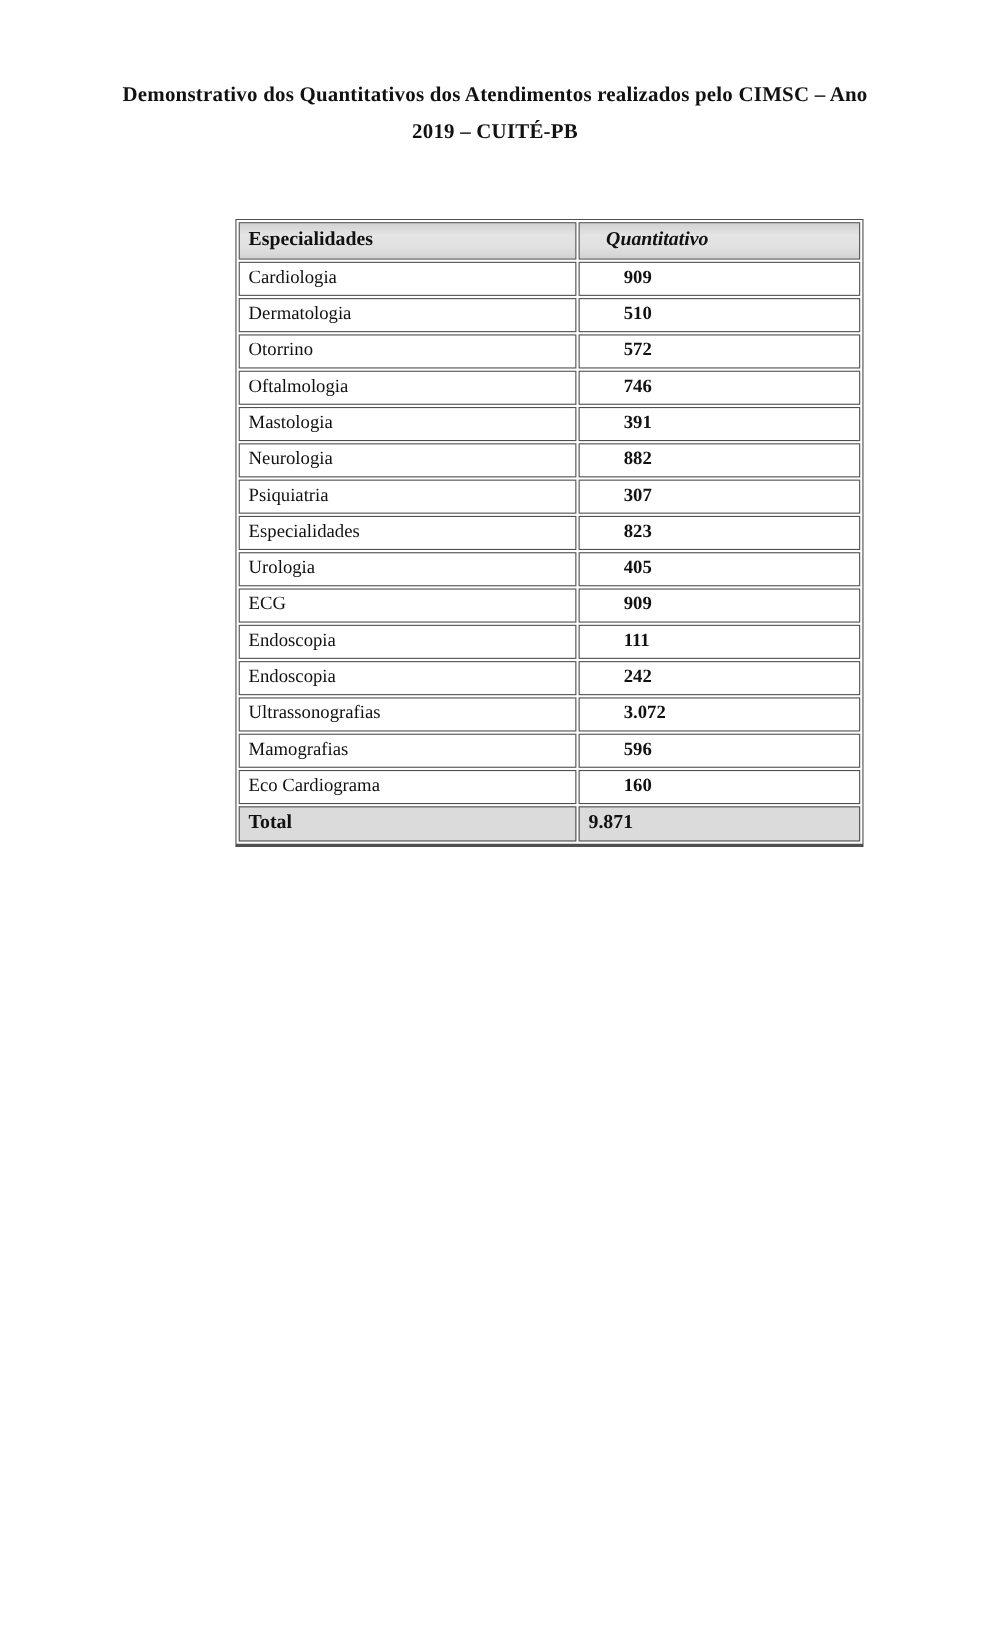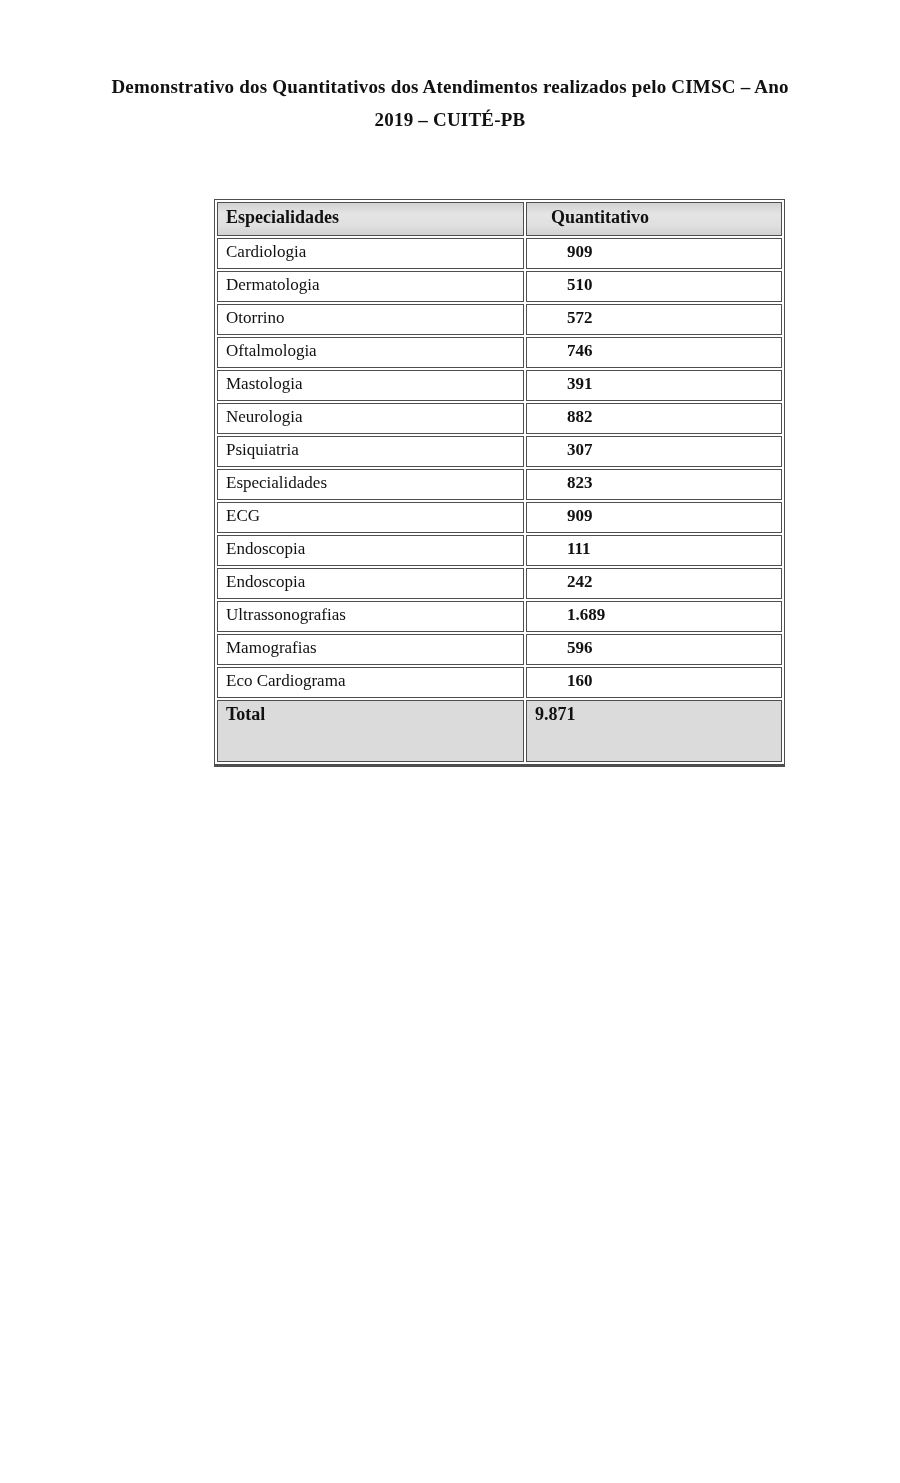--- a/index.html
+++ b/index.html
@@ -58,30 +58,31 @@
   }
   table.report th{
     background:linear-gradient(180deg,#d2d2d2 0%,#e4e4e4 35%,#e0e0e0 70%,#d2d2d2 100%);
     font-weight:bold;
     font-size:18px;
     padding-top:4px;
     padding-bottom:7px;
   }
   table.report th.quant-header{
     padding-left:24px;
+    font-style:italic;
   }
   table.report td.value-cell{
     font-weight:bold;
     padding-left:40px;
   }
   table.report tr.total-row td{
     background:var(--total-bg);
     font-weight:bold;
     font-size:18px;
-    padding-bottom:36px;
+    padding-bottom:6px;
   }
 </style>
 </head>
 <body>
 
 <div class="page">
 
   <div class="doc-title">
     <div>Demonstrativo dos Quantitativos dos Atendimentos realizados pelo CIMSC – Ano</div>
     <div>2019 – CUITÉ-PB</div>
@@ -125,34 +126,38 @@
     </tr>
         <tr>
       <td class="label-cell">Psiquiatria</td>
       <td class="value-cell">307</td>
     </tr>
         <tr>
       <td class="label-cell">Especialidades</td>
       <td class="value-cell">823</td>
     </tr>
         <tr>
+      <td class="label-cell">Urologia</td>
+      <td class="value-cell">405</td>
+    </tr>
+        <tr>
       <td class="label-cell">ECG</td>
       <td class="value-cell">909</td>
     </tr>
         <tr>
       <td class="label-cell">Endoscopia</td>
       <td class="value-cell">111</td>
     </tr>
         <tr>
       <td class="label-cell">Endoscopia</td>
       <td class="value-cell">242</td>
     </tr>
         <tr>
       <td class="label-cell">Ultrassonografias</td>
-      <td class="value-cell">1.689</td>
+      <td class="value-cell">3.072</td>
     </tr>
         <tr>
       <td class="label-cell">Mamografias</td>
       <td class="value-cell">596</td>
     </tr>
         <tr>
       <td class="label-cell">Eco Cardiograma</td>
       <td class="value-cell">160</td>
     </tr>
         <tr class="total-row">

